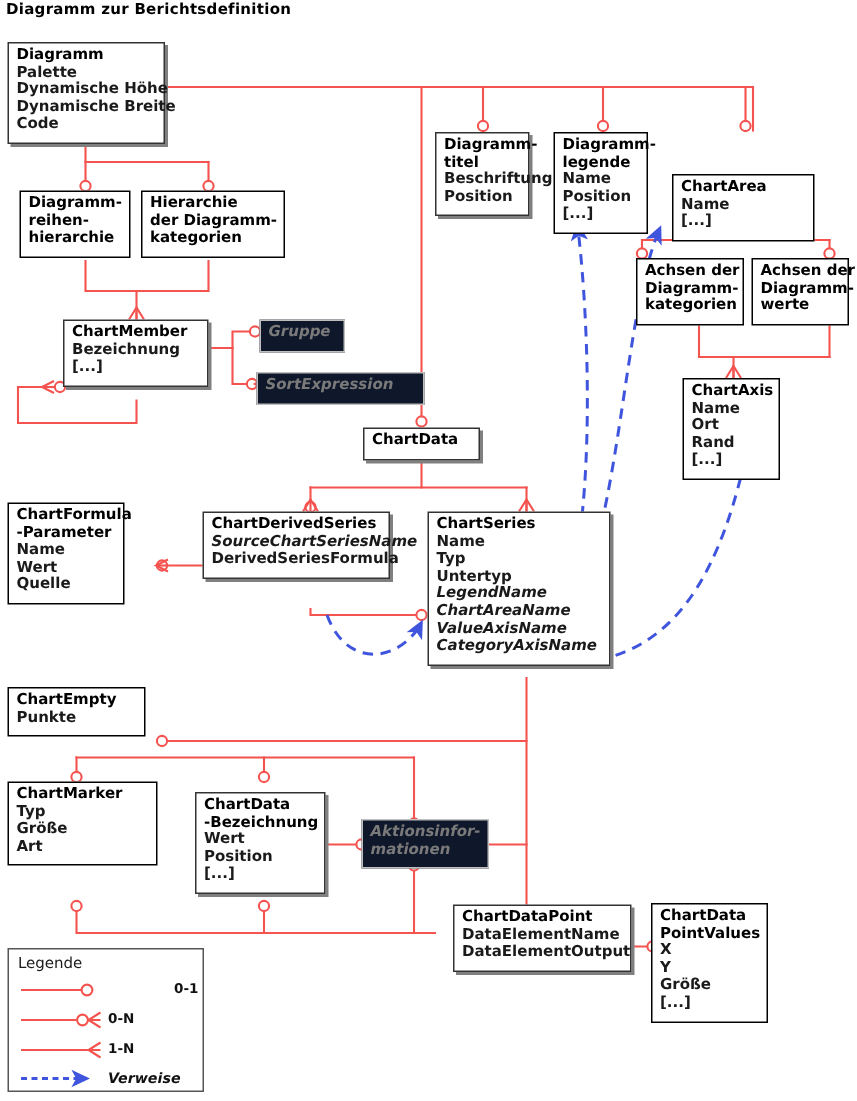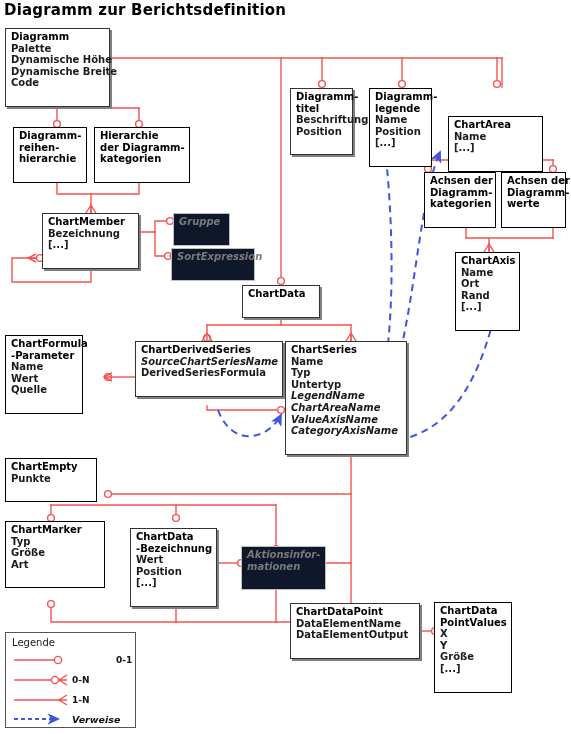--- a/index.html
+++ b/index.html
@@ -4,26 +4,26 @@
 <style>
   html,body{margin:0;padding:0;background:#ffffff;}
   body{
     width:571px;height:734px;position:relative;
     font-family:"DejaVu Sans","Liberation Sans",sans-serif;
     font-size:10px;color:#1a1a1a;overflow:hidden;
   }
   #diagram-root{position:absolute;inset:0;}
   #wires{position:absolute;left:0;top:0;width:571px;height:734px;pointer-events:none;}
   .title{
-    position:absolute;left:4px;top:1px;font-weight:bold;font-size:15px;
+    position:absolute;left:4px;top:1px;font-weight:bold;font-size:10px;
     letter-spacing:.2px;color:#000;white-space:nowrap;
   }
   .entity{
     position:absolute;box-sizing:border-box;background:#ffffff;
-    border:1px solid #000;padding:2px 4px 17px 5px;line-height:11.6px;
+    border:1px solid #000;padding:2px 4px 6px 5px;line-height:11.6px;
   }
   .entity.shadow{box-shadow:2px 2px 0 0 #808080;border-color:#333;}
   .entity .hd{font-weight:bold;font-size:10px;color:#000;white-space:nowrap;}
   .entity .at{font-size:10px;color:#1a1a1a;white-space:nowrap;font-weight:bold;}
   .entity .at.it{font-style:italic;}
   .entity.ghost{
     border:1px solid #bfbfbf;background:#0f172a;color:#7a7a7a;
     font-style:italic;box-shadow:none;
   }
   .entity.ghost .at{color:#7a7a7a;font-style:italic;}
@@ -196,21 +196,21 @@
   <div class="entity shadow" style="left:42px;top:213px;width:97px;">
     <div class="hd">ChartMember</div>
     <div class="at">Bezeichnung</div>
     <div class="at">[...]</div>
   </div>
 
   <div class="entity ghost" style="left:173px;top:213px;width:57px;">
     <div class="at it">Gruppe</div>
   </div>
 
-  <div class="entity ghost" style="left:171px;top:248px;width:84px;">
+  <div class="entity ghost" style="left:171px;top:248px;width:112px;">
     <div class="at it">SortExpression</div>
   </div>
 
   <div class="entity shadow" style="left:290px;top:88px;width:63px;">
     <div class="hd">Diagramm-</div>
     <div class="hd">titel</div>
     <div class="at">Beschriftung</div>
     <div class="at">Position</div>
   </div>
 
@@ -253,21 +253,21 @@
   </div>
 
   <div class="entity" style="left:5px;top:335px;width:78px;">
     <div class="hd">ChartFormula</div>
     <div class="hd">-Parameter</div>
     <div class="at">Name</div>
     <div class="at">Wert</div>
     <div class="at">Quelle</div>
   </div>
 
-  <div class="entity shadow" style="left:135px;top:341px;width:148px;">
+  <div class="entity shadow" style="left:135px;top:341px;width:125px;">
     <div class="hd">ChartDerivedSeries</div>
     <div class="at it">SourceChartSeriesName</div>
     <div class="at">DerivedSeriesFormula</div>
   </div>
 
   <div class="entity shadow" style="left:285px;top:341px;width:122px;">
     <div class="hd">ChartSeries</div>
     <div class="at">Name</div>
     <div class="at">Typ</div>
     <div class="at">Untertyp</div>
@@ -295,21 +295,21 @@
     <div class="at">Wert</div>
     <div class="at">Position</div>
     <div class="at">[...]</div>
   </div>
 
   <div class="entity ghost" style="left:241px;top:546px;width:85px;">
     <div class="at it">Aktionsinfor-</div>
     <div class="at it">mationen</div>
   </div>
 
-  <div class="entity shadow" style="left:290px;top:603px;width:130px;">
+  <div class="entity shadow" style="left:302px;top:603px;width:119px;">
     <div class="hd">ChartDataPoint</div>
     <div class="at">DataElementName</div>
     <div class="at">DataElementOutput</div>
   </div>
 
   <div class="entity" style="left:434px;top:602px;width:78px;">
     <div class="hd">ChartData</div>
     <div class="hd">PointValues</div>
     <div class="at">X</div>
     <div class="at">Y</div>

